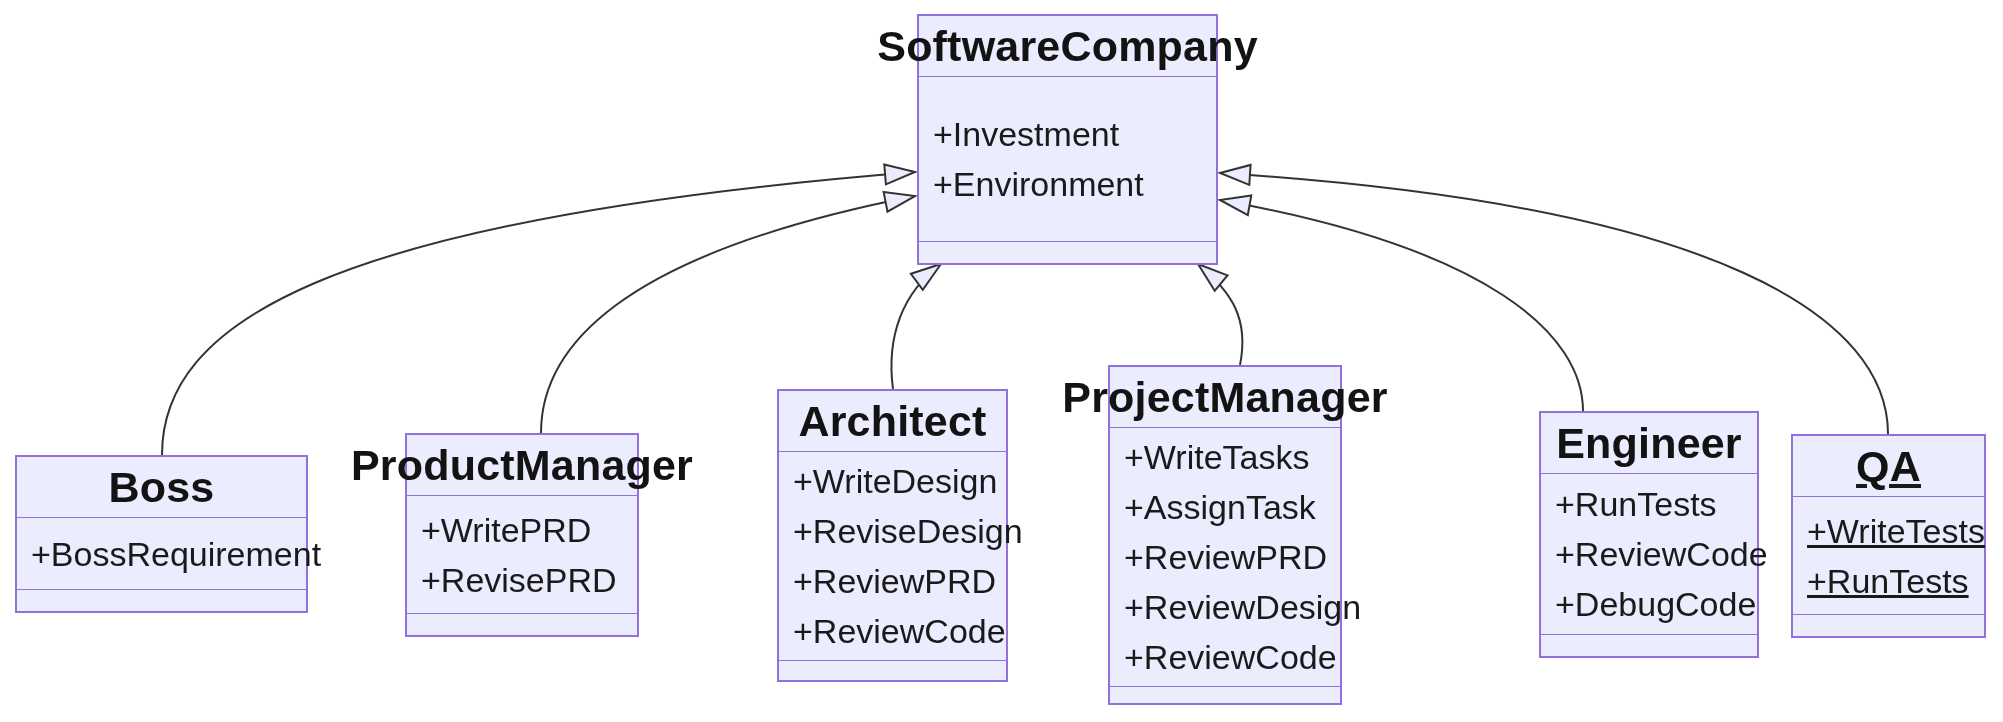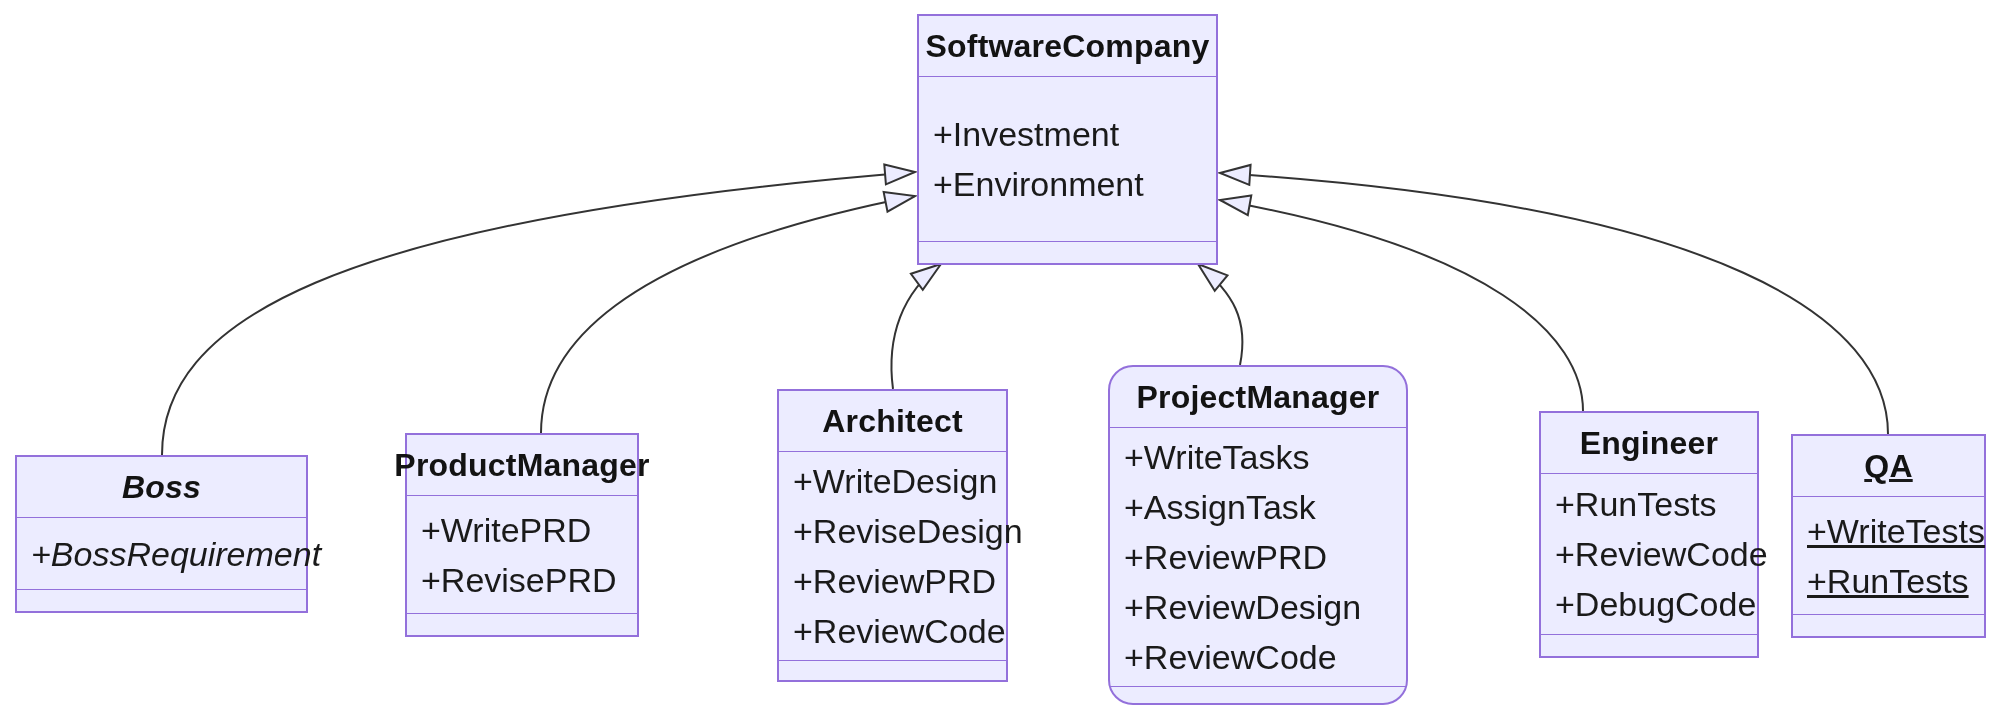--- a/index.html
+++ b/index.html
@@ -15,21 +15,21 @@
     position:absolute;
     box-sizing:border-box;
     display:flex;flex-direction:column;
     background:#ECECFF;
     border:2px solid #9370DB;
     color:#1a1a1a;
   }
   .cls-title{
     height:60px;flex:0 0 auto;
     display:flex;align-items:center;justify-content:center;
-    font-size:32px;font-weight:700;color:#131313;
+    font-size:43px;font-weight:700;color:#131313;
     letter-spacing:0.2px;
   }
   .cls-attrs{
     flex:1 1 auto;
     border-top:1.5px solid #9370DB;
     display:flex;flex-direction:column;justify-content:center;
     padding:4px 14px;
     font-size:34px;
   }
   .attr{line-height:50px;white-space:nowrap;}
@@ -61,21 +61,21 @@
 
   <div class="cls" style="left:917px;top:14px;width:301px;height:251px;">
     <div class="cls-title">SoftwareCompany</div>
     <div class="cls-attrs">
       <div class="attr">+Investment</div>
       <div class="attr">+Environment</div>
     </div>
     <div class="cls-methods"></div>
   </div>
 
-  <div class="cls" style="left:15px;top:455px;width:293px;height:158px;font-style:italic;">
+  <div class="cls" style="left:15px;top:455px;width:293px;height:158px;">
     <div class="cls-title">Boss</div>
     <div class="cls-attrs">
       <div class="attr">+BossRequirement</div>
     </div>
     <div class="cls-methods"></div>
   </div>
 
   <div class="cls" style="left:405px;top:433px;width:234px;height:204px;">
     <div class="cls-title">ProductManager</div>
     <div class="cls-attrs">
@@ -89,21 +89,21 @@
     <div class="cls-title">Architect</div>
     <div class="cls-attrs">
       <div class="attr">+WriteDesign</div>
       <div class="attr">+ReviseDesign</div>
       <div class="attr">+ReviewPRD</div>
       <div class="attr">+ReviewCode</div>
     </div>
     <div class="cls-methods"></div>
   </div>
 
-  <div class="cls" style="left:1108px;top:365px;width:300px;height:340px;border-radius:25px;">
+  <div class="cls" style="left:1108px;top:365px;width:234px;height:340px;">
     <div class="cls-title">ProjectManager</div>
     <div class="cls-attrs">
       <div class="attr">+WriteTasks</div>
       <div class="attr">+AssignTask</div>
       <div class="attr">+ReviewPRD</div>
       <div class="attr">+ReviewDesign</div>
       <div class="attr">+ReviewCode</div>
     </div>
     <div class="cls-methods"></div>
   </div>

